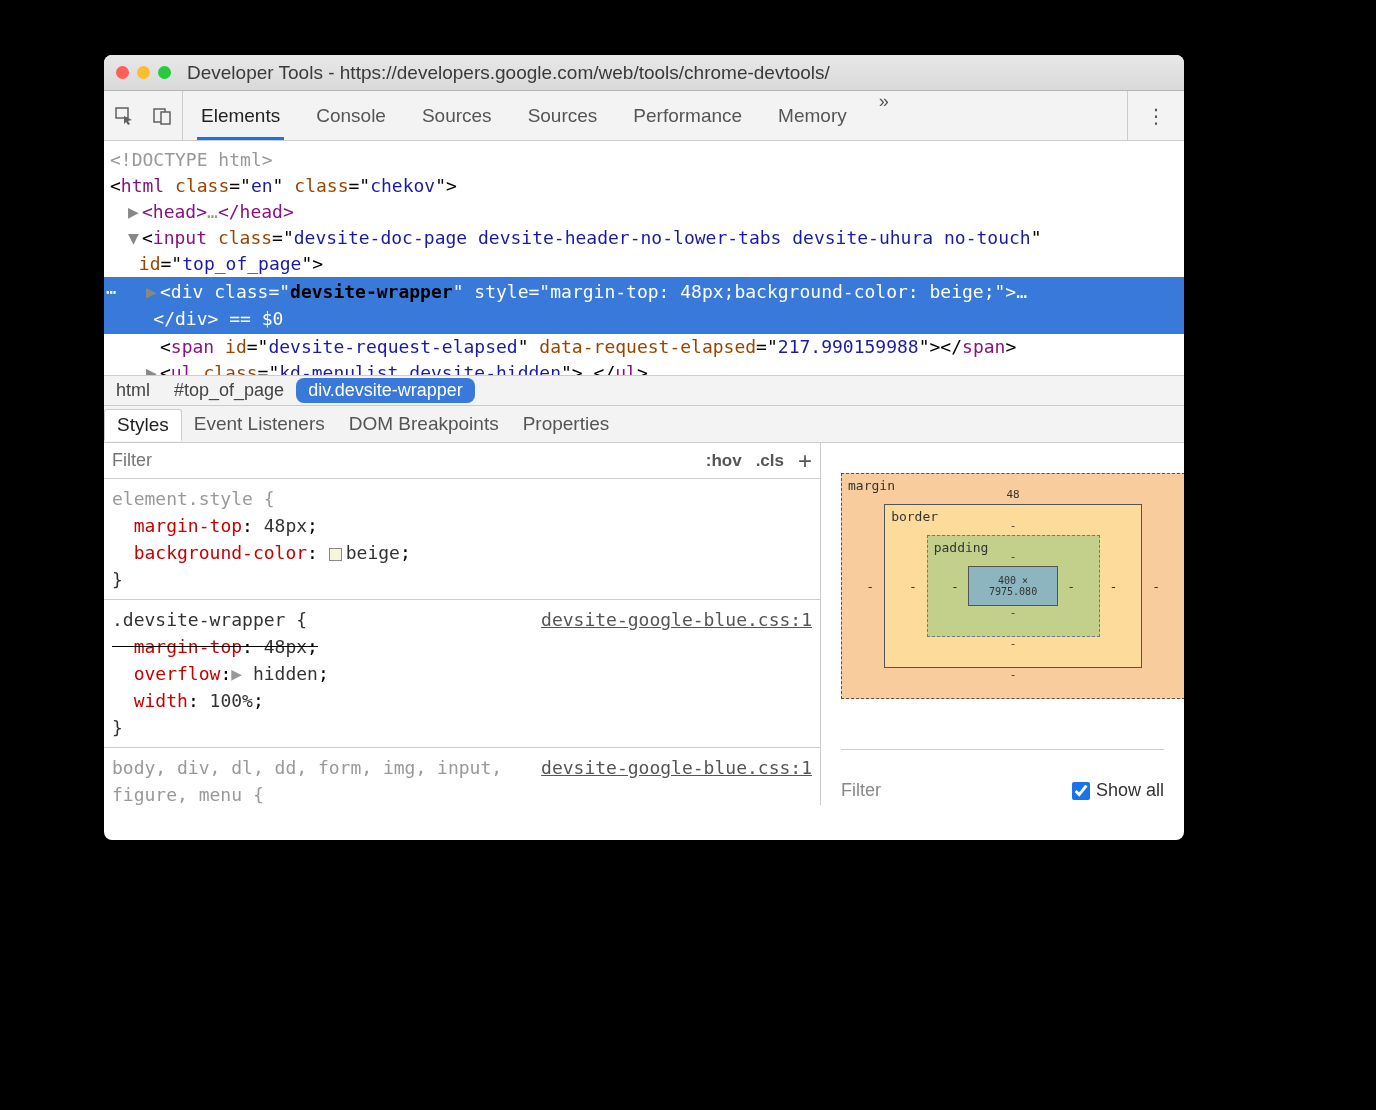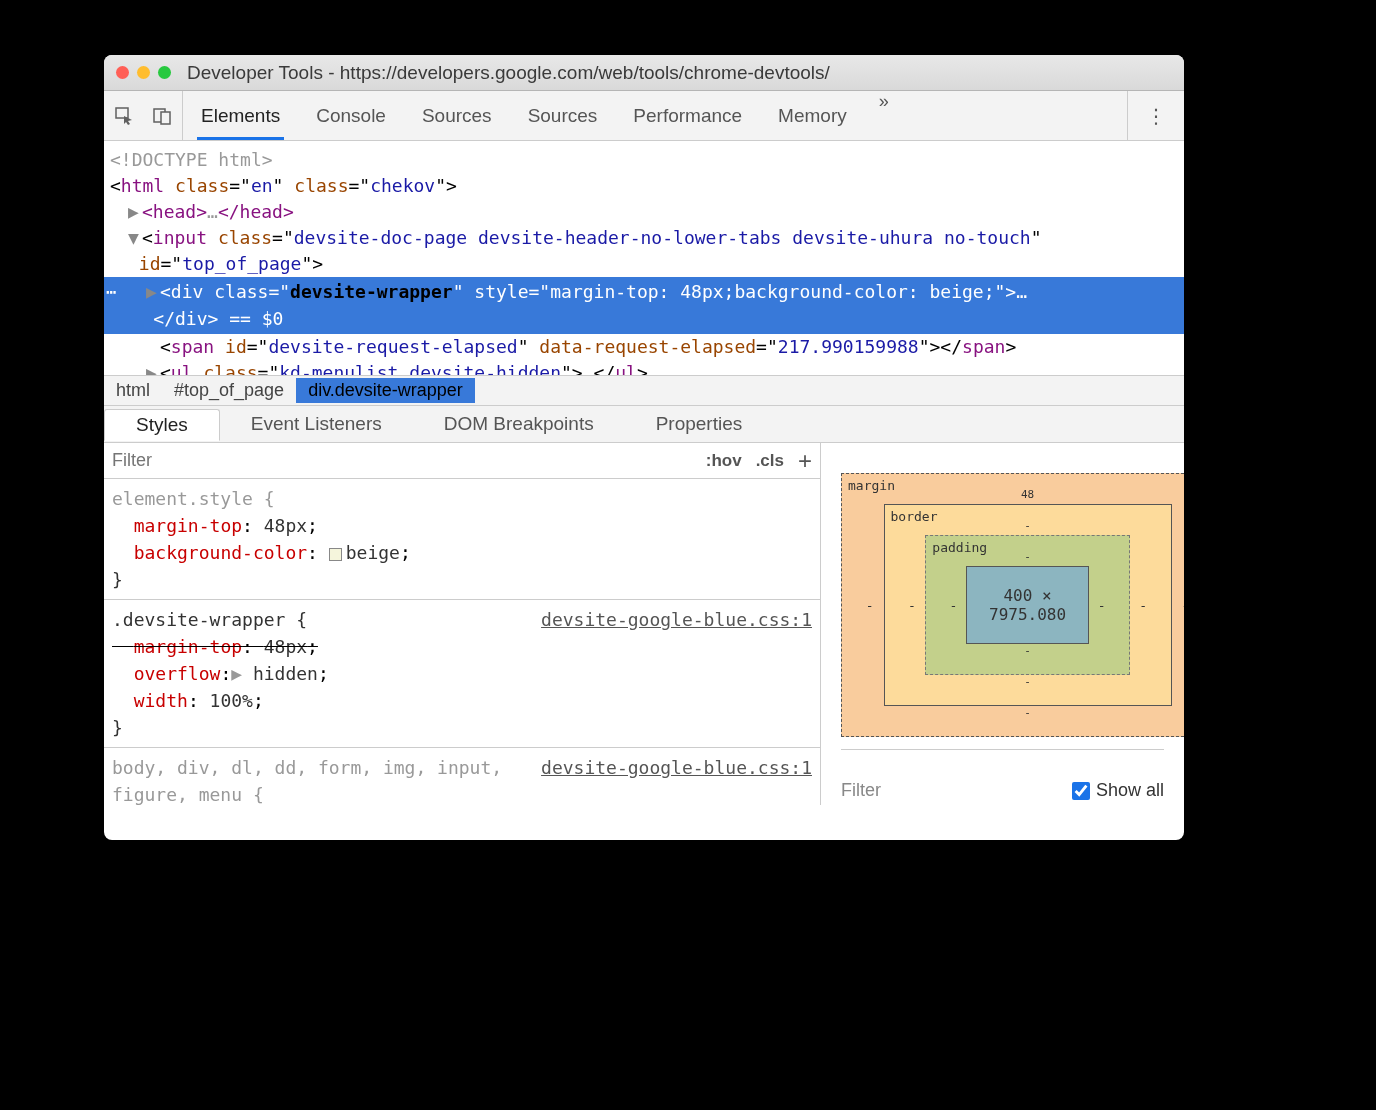--- a/index.html
+++ b/index.html
@@ -29,44 +29,44 @@
 .val { color: #1a1aa6; }
 .disclosure { color: #888; display: inline-block; width: 14px; }
 .selected-row { background: #3879d9; color: #fff; padding: 2px 0 2px 6px; margin: 0 -6px; position: relative; }
 .selected-row .tag, .selected-row .attr, .selected-row .gray, .selected-row .dollar0 { color: #fff; }
 .selected-row .val, .selected-row .style-val { color: #ffffff; font-weight: normal; }
 .selected-row .class-val { color: #000000; font-weight: bold; }
 .ellipsis-dots { position: absolute; left: 2px; top: 2px; color: #fff; }
 .dollar0 { color: #c8daf1; }
 .breadcrumb { height: 30px; background: #f3f3f3; border-top: 1px solid #ccc; display: flex; align-items: center; font-size: 18px; }
 .crumb { padding: 2px 12px; color: #444; cursor: pointer; }
-.crumb.active { background: #3879d9; color: #000000; }
+.crumb.active { background: #3879d9; color: #ffffff; border-radius: 8px; }
 .sub-tabs { height: 38px; background: #f3f3f3; border-top: 1px solid #ccc; border-bottom: 1px solid #ccc; display: flex; align-items: center; font-size: 19px; }
-.sub-tab { padding: 4px 31px; color: #555; cursor: pointer; }
+.sub-tab { padding: 4px 12px; color: #555; cursor: pointer; }
 .sub-tab.active { background: #fff; color: #222; border: 1px solid #ccc; border-bottom: 1px solid #fff; margin-bottom: -1px; border-radius: 3px 3px 0 0; }
 .styles-body { display: flex; height: 362px; }
 .styles-left { flex: 1; border-right: 1px solid #ccc; overflow: hidden; }
 .filter-row { height: 36px; border-bottom: 1px solid #ccc; display: flex; align-items: center; padding: 0 8px; }
 .filter-input { border: none; outline: none; font-size: 18px; flex: 1; color: #888; }
 .filter-actions { display: flex; gap: 14px; font-size: 17px; color: #555; align-items: center; }
 .style-block { border-bottom: 1px solid #ccc; padding: 6px 8px; font-family: Menlo, Consolas, monospace; font-size: 18px; line-height: 1.5; }
 .style-gray { color: #999; }
 .style-brown { color: #c80000; }
 .style-dark { color: #333; }
 .style-link { color: #555; text-decoration: underline; float: right; }
 .strike { text-decoration: line-through; }
 .swatch { display: inline-block; width: 13px; height: 13px; border: 1px solid #888; background: #f5f5dc; vertical-align: middle; margin-right: 4px; }
 .styles-right { width: 363px; padding: 30px 20px 4px 20px; display: flex; flex-direction: column; overflow: visible; justify-content: space-between; }
 .box-model { margin: 0 auto; font-family: Menlo, Consolas, monospace; font-size: 14px; color: #333; text-align: center; }
 .bm { padding: 14px 22px; position: relative; }
 .bm-label { position: absolute; top: 4px; left: 6px; font-size: 13px; }
 .bm-margin { background: #f9cc9d; border: 1.5px dashed #555; }
 .bm-border { background: #fddb9b; border: 1.5px solid #555; }
 .bm-padding { background: #c3d08b; border: 1.5px dashed #777; }
-.bm-content { background: #8cb5c0; border: 1px solid #555; padding: 19px 12px; font-size: 16px; }
+.bm-content { background: #8cb5c0; border: 1px solid #555; padding: 8px 12px; font-size: 10px; }
 .bm-top, .bm-bottom { font-size: 11px; height: 16px; }
 .bm-side { display: flex; align-items: center; justify-content: center; gap: 8px; }
 .bm-side > span { font-size: 13px; width: 14px; }
 .right-filter { display: flex; align-items: center; margin-top: auto; padding-top: 30px; font-size: 18px; color: #888; border-top: 1px solid #ccc; }
 .right-filter input[type=checkbox] { width: 18px; height: 18px; accent-color: #1a73e8; margin-right: 6px; }
 .showall { color: #333; margin-left: auto; display: flex; align-items: center; }
 </style>
 </head>
 <body>
 

